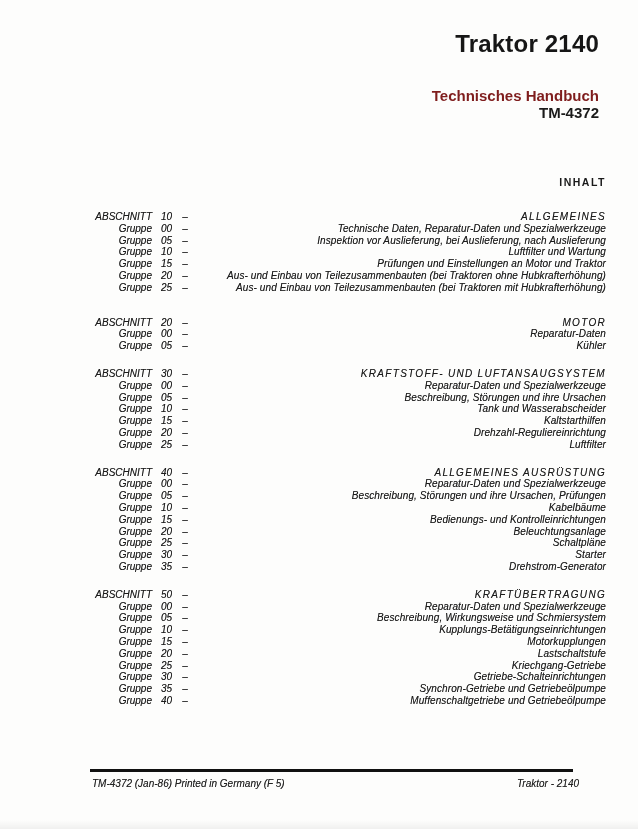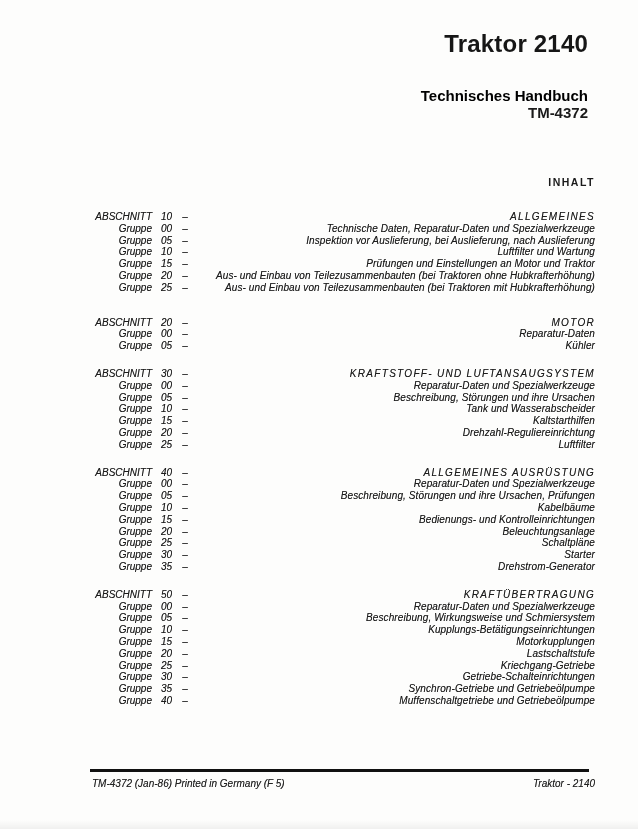--- a/index.html
+++ b/index.html
@@ -23,21 +23,21 @@
     content: "";
     position: absolute;
     left: 0; right: 0; bottom: 0;
     height: 9px;
     background: linear-gradient(to bottom, rgba(0,0,0,0) 0%, rgba(0,0,0,0.05) 100%);
     pointer-events: none;
   }
   .content {
     position: absolute;
     left: 90px;
-    right: 43px;
+    right: 32px;
     top: 0;
   }
   
   .doc-header {
     padding-top: 31px;
     padding-right: 7px;
     text-align: right;
   }
   .doc-title {
     margin: 0;
@@ -45,21 +45,21 @@
     line-height: 26px;
     font-weight: bold;
     letter-spacing: 0.2px;
     color: #161616;
   }
   .doc-subtitle {
     margin-top: 31px;
     font-size: 15px;
     line-height: 16px;
     font-weight: bold;
-    color: #000000;
+    color: #7f1d1d;
   }
   .doc-number {
     margin-top: 1px;
     font-size: 15px;
     line-height: 16px;
     font-weight: bold;
     color: #1a1a1a;
   }
   
   .contents-heading {
@@ -88,21 +88,21 @@
   }
   .col-label { text-align: right; }
   .col-num   { text-align: center; padding-left: 6px; }
   .col-sep   { text-align: center; }
   .col-title { padding-left: 2px; letter-spacing: 0.1px; text-align: right; }
   .toc-row.section .col-title { letter-spacing: 1.3px; }
   
   .doc-footer {
     position: absolute;
     left: 90px;
-    right: 43px;
+    right: 59px;
     top: 769px;
   }
   .footer-rule {
     height: 2.5px;
     background: #111;
     margin-right: 6px;
   }
   .footer-row {
     margin-top: 6px;
     display: flex;

